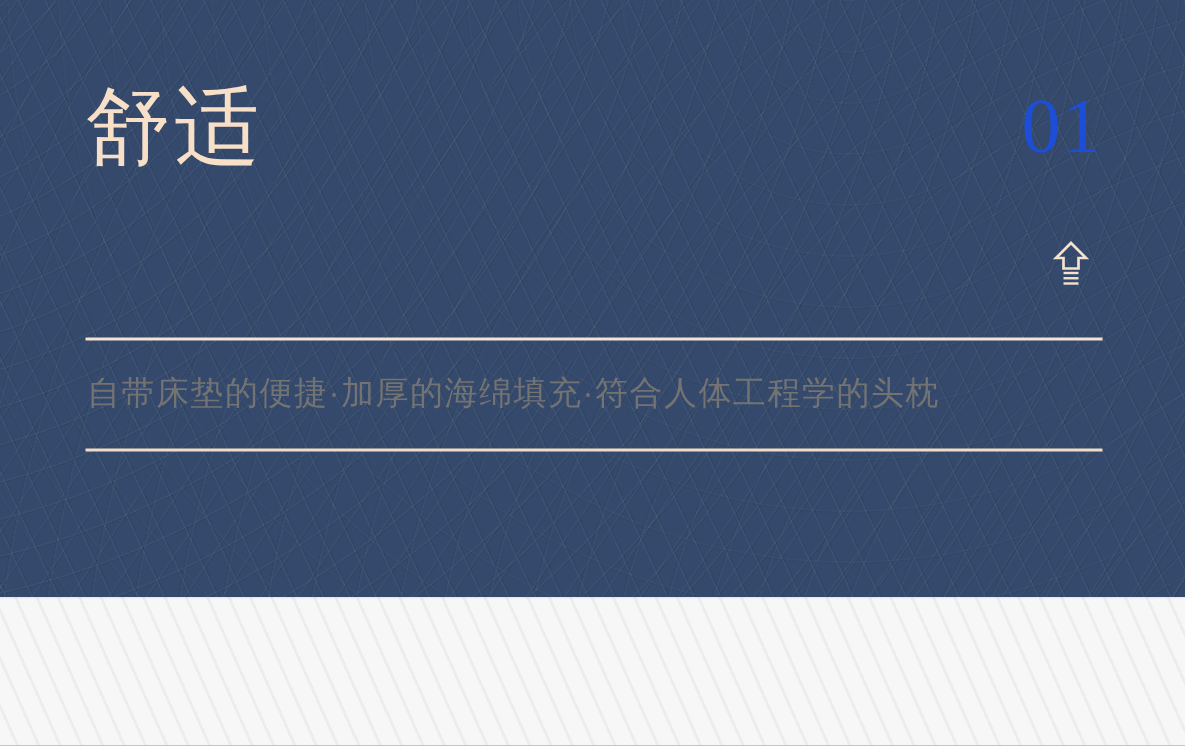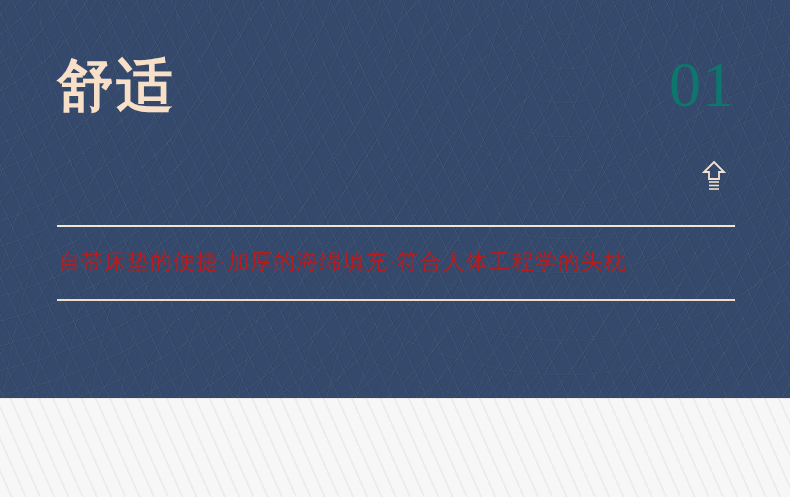--- a/index.html
+++ b/index.html
@@ -113,36 +113,36 @@
   .headline {
     position: absolute;
     left: 57px;
     top: 53px;
     width: 320px;
     z-index: 5;
   }
   .headline-line {
     font-size: 57px;
     line-height: 64px;
-    font-weight: bold;
+    font-weight: normal;
     color: #f8dfc8;
     letter-spacing: 2px;
     white-space: nowrap;
   }
 
   
   .index-num {
     position: absolute;
     right: 55px;
     top: 54px;
     z-index: 5;
     font-family: "Liberation Serif", "DejaVu Serif", serif;
-    font-size: 64px;
+    font-size: 52px;
     line-height: 62px;
-    color: #0f766e;
+    color: #1d4ed8;
     letter-spacing: 1px;
   }
 
   
   .arrow-mark {
     position: absolute;
     right: 61px;
     top: 158px;
     width: 30px;
     height: 34px;
@@ -165,21 +165,21 @@
   .rule-top { top: 225px; }
   .rule-bottom { top: 299px; height: 2px; background: #efdcc8; }
 
   .subtitle {
     position: absolute;
     left: 58px;
     top: 247px;
     z-index: 5;
     font-size: 22px;
     line-height: 30px;
-    color: #b91c1c;
+    color: #737373;
     letter-spacing: 1px;
     white-space: nowrap;
   }
 
   
   .stripes {
     position: absolute;
     left: 0;
     top: 398px;
     width: 790px;

